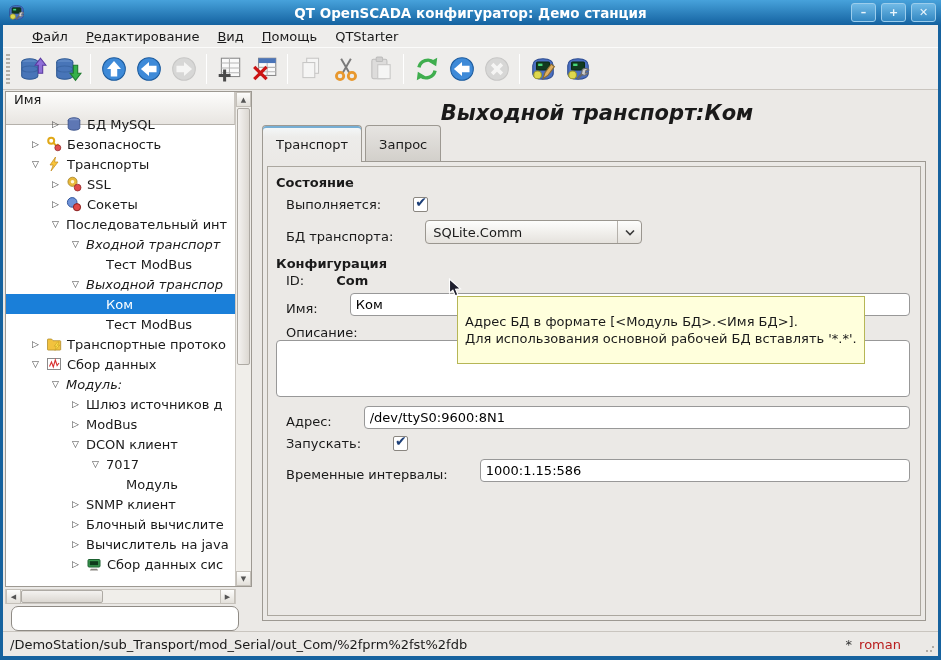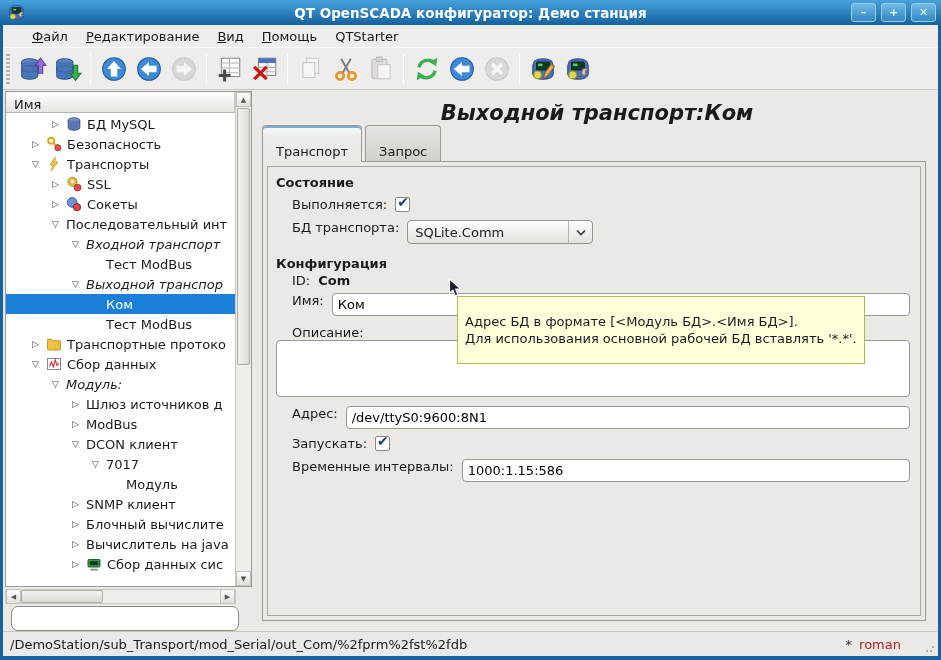--- a/index.html
+++ b/index.html
@@ -31,23 +31,23 @@
   .tb-btn svg{width:28px;height:28px;}
   .tb-btn.disabled{opacity:.45;filter:grayscale(1);}
   .tb-sep{width:1px;height:30px;background:#c2beb8;border-right:1px solid #fff;margin:0 5px;flex:none;}
 
   
   .main{position:absolute;left:3px;right:3px;top:90px;height:541px;background:#ebe9e6;}
 
   
   .left-panel{position:absolute;left:0;top:0;width:252px;height:100%;}
   .tree-frame{position:absolute;left:2px;top:1px;width:247px;height:496px;background:#fff;border:1px solid #9d9992;}
-  .tree-header{position:absolute;left:0;top:0;right:16px;height:21px;
+  .tree-header{position:absolute;left:0;top:0;right:16px;height:33px;
                background:linear-gradient(#fdfdfc,#e8e5e1);border-bottom:1px solid #b5b1ab;border-right:1px solid #cbc7c1;
-               display:flex;align-items:flex-end;padding-left:8px;}
+               display:flex;align-items:flex-start;padding-left:8px;}
   .tree-body{position:absolute;left:0;top:22px;right:16px;bottom:0;overflow:hidden;}
   .tree-row{height:20px;display:flex;align-items:center;white-space:nowrap;}
   .tree-row.selected{background:#1a7fd9;color:#fff;}
   .tree-arrow{width:14px;flex:none;font-size:9px;color:#3f3f3f;}
   .tree-icon{width:19px;height:16px;flex:none;margin-right:2px;}
   .tree-icon svg{width:16px;height:16px;}
   .tree-label.italic{font-style:italic;}
   .v-scroll{position:absolute;right:0;top:0;width:16px;bottom:0;background:#f0eeea;border-left:1px solid #cbc7c1;}
   .h-scroll{position:absolute;left:2px;top:499px;width:231px;height:15px;background:#f0eeea;border:1px solid #cbc7c1;}
   .scroll-btn{position:absolute;width:15px;height:15px;display:flex;align-items:center;justify-content:center;
@@ -57,34 +57,34 @@
   .h-thumb{position:absolute;top:0px;bottom:0px;left:15px;width:36%;
            background:linear-gradient(#f4f2f0,#dcd8d2);border:1px solid #aeaaa4;border-radius:2px;}
   .search-input{position:absolute;left:8px;top:516px;width:228px;height:25px;border:1px solid #8f8b85;
                 border-radius:7px;background:#fff;font:13px "DejaVu Sans",sans-serif;padding:0 7px;outline:none;}
 
   
   .right-panel{position:absolute;left:253px;right:0;top:0;bottom:0;}
   .panel-title{position:absolute;top:11px;left:0;right:0;text-align:center;font-size:21px;font-weight:bold;font-style:italic;}
   .tabs{position:absolute;left:6px;top:43px;height:29px;display:flex;align-items:flex-end;}
   .tab{height:25px;padding:18px 13px;border:1px solid #9d9992;border-bottom:none;border-radius:4px 4px 0 0;
-       background:linear-gradient(#e6e4e1,#d2cfca);display:flex;margin-right:3px;position:relative;}
+       background:linear-gradient(#e6e4e1,#d2cfca);display:flex;align-items:center;margin-right:3px;position:relative;}
   .tab.active{height:29px;background:linear-gradient(#f5f9fb 0%,#edecea 30%,#ebe9e6 100%);
               box-shadow:inset 0 2px 0 #76aed4;z-index:2;}
   .tab-frame{position:absolute;left:6px;right:12px;top:71px;height:460px;border:1px solid #9d9992;background:#ebe9e6;}
   .group-box{position:absolute;left:4px;top:4px;right:4px;bottom:4px;border:1px solid #aba79f;background:#ebe9e6;}
   .gb-content{padding:6px 10px 16px 8px;display:flex;flex-direction:column;}
   .sec-h{font-weight:bold;margin-top:2px;}
-  .row{display:flex;align-items:flex-start;margin-left:16px;}
+  .row{display:flex;align-items:flex-end;margin-left:10px;gap:24px;}
   .lbl{margin-right:8px;flex:none;}
   .status-row{display:flex;margin-left:10px;margin-top:3px;}
   .status-val{font-weight:bold;width:572px;line-height:18px;}
   .checkbox{width:15px;height:15px;border:1px solid #8a8680;background:#fff;border-radius:2px;position:relative;flex:none;}
   .checkbox.checked:after{content:"✔";position:absolute;left:1px;top:-4px;font-size:14px;color:#1d3f77;}
-  .combo{width:186px;height:24px;border:1px solid #9a968f;border-radius:4px;
+  .combo{width:217px;height:24px;border:1px solid #9a968f;border-radius:4px;
          background:linear-gradient(#fdfdfc,#e5e2dd);display:flex;align-items:center;}
   .combo-val{flex:1;padding-left:7px;}
   .combo-arrow{width:24px;height:100%;border-left:1px solid #b5b1ab;display:flex;align-items:center;justify-content:center;}
   .text-input{flex:1;height:23px;border:1px solid #989898;border-radius:4px;padding:0 5px;
               font:13px "DejaVu Sans",sans-serif;background:#fff;outline:none;min-width:0;}
   .textarea{height:57px;border:1px solid #989898;border-radius:4px;background:#fff;resize:none;
             font:13px "DejaVu Sans",sans-serif;outline:none;}
 
   
   .tooltip{position:absolute;left:457px;top:296px;background:#ffffdc;border:1px solid #b6b656;

